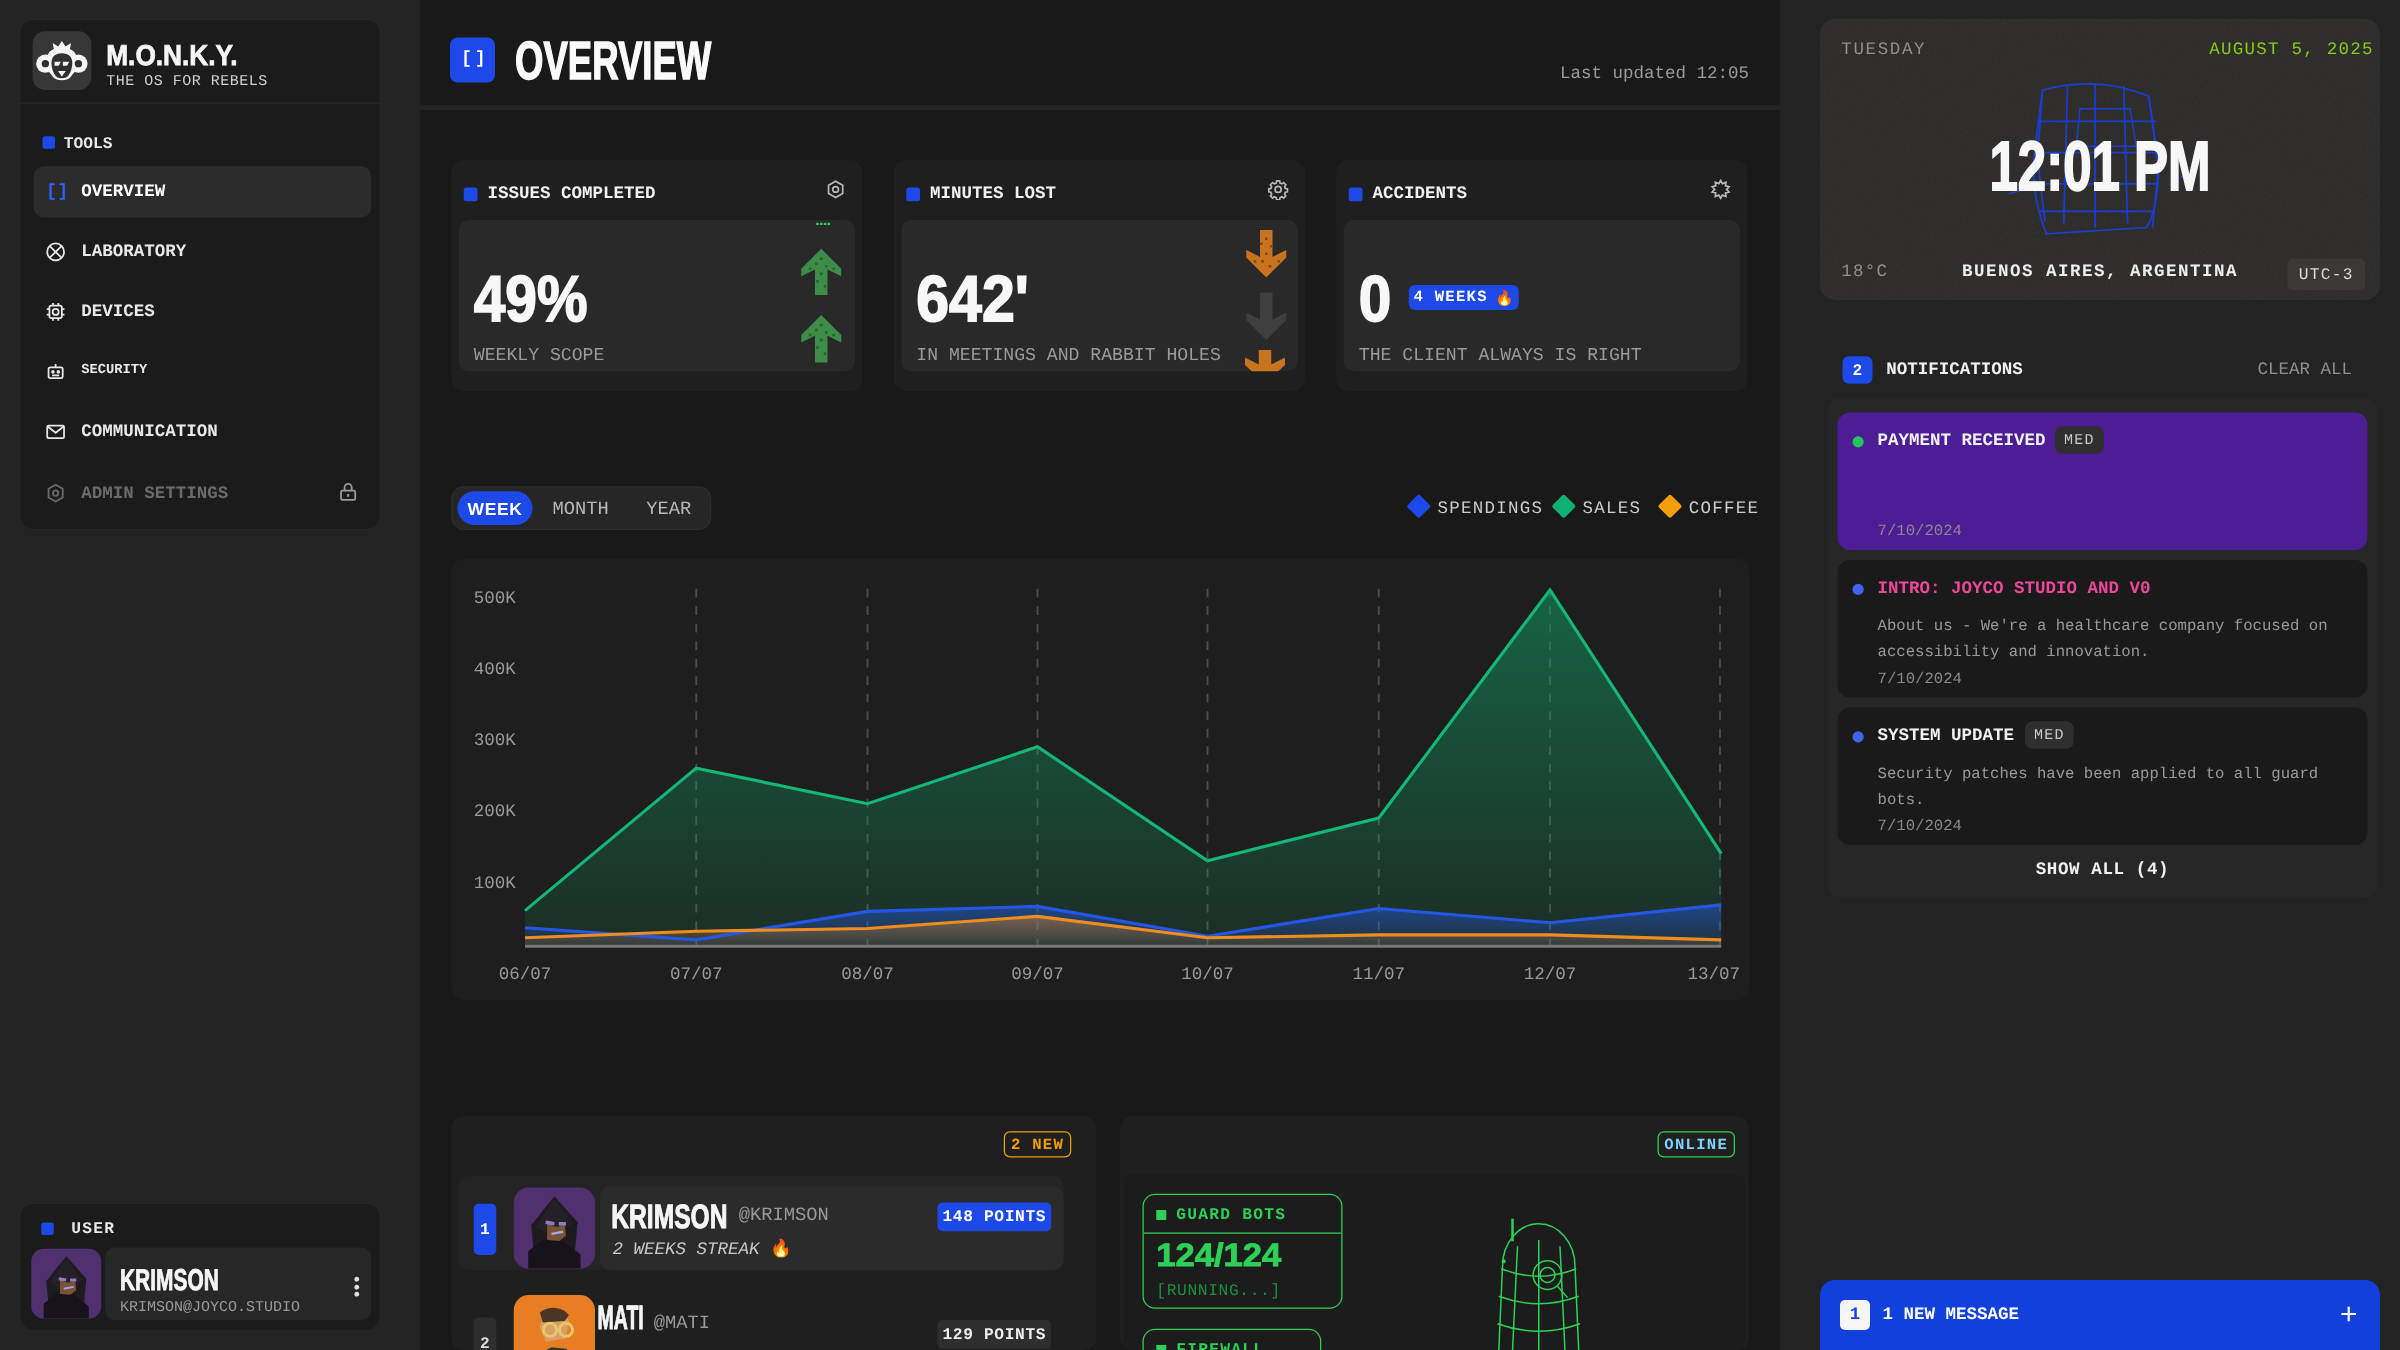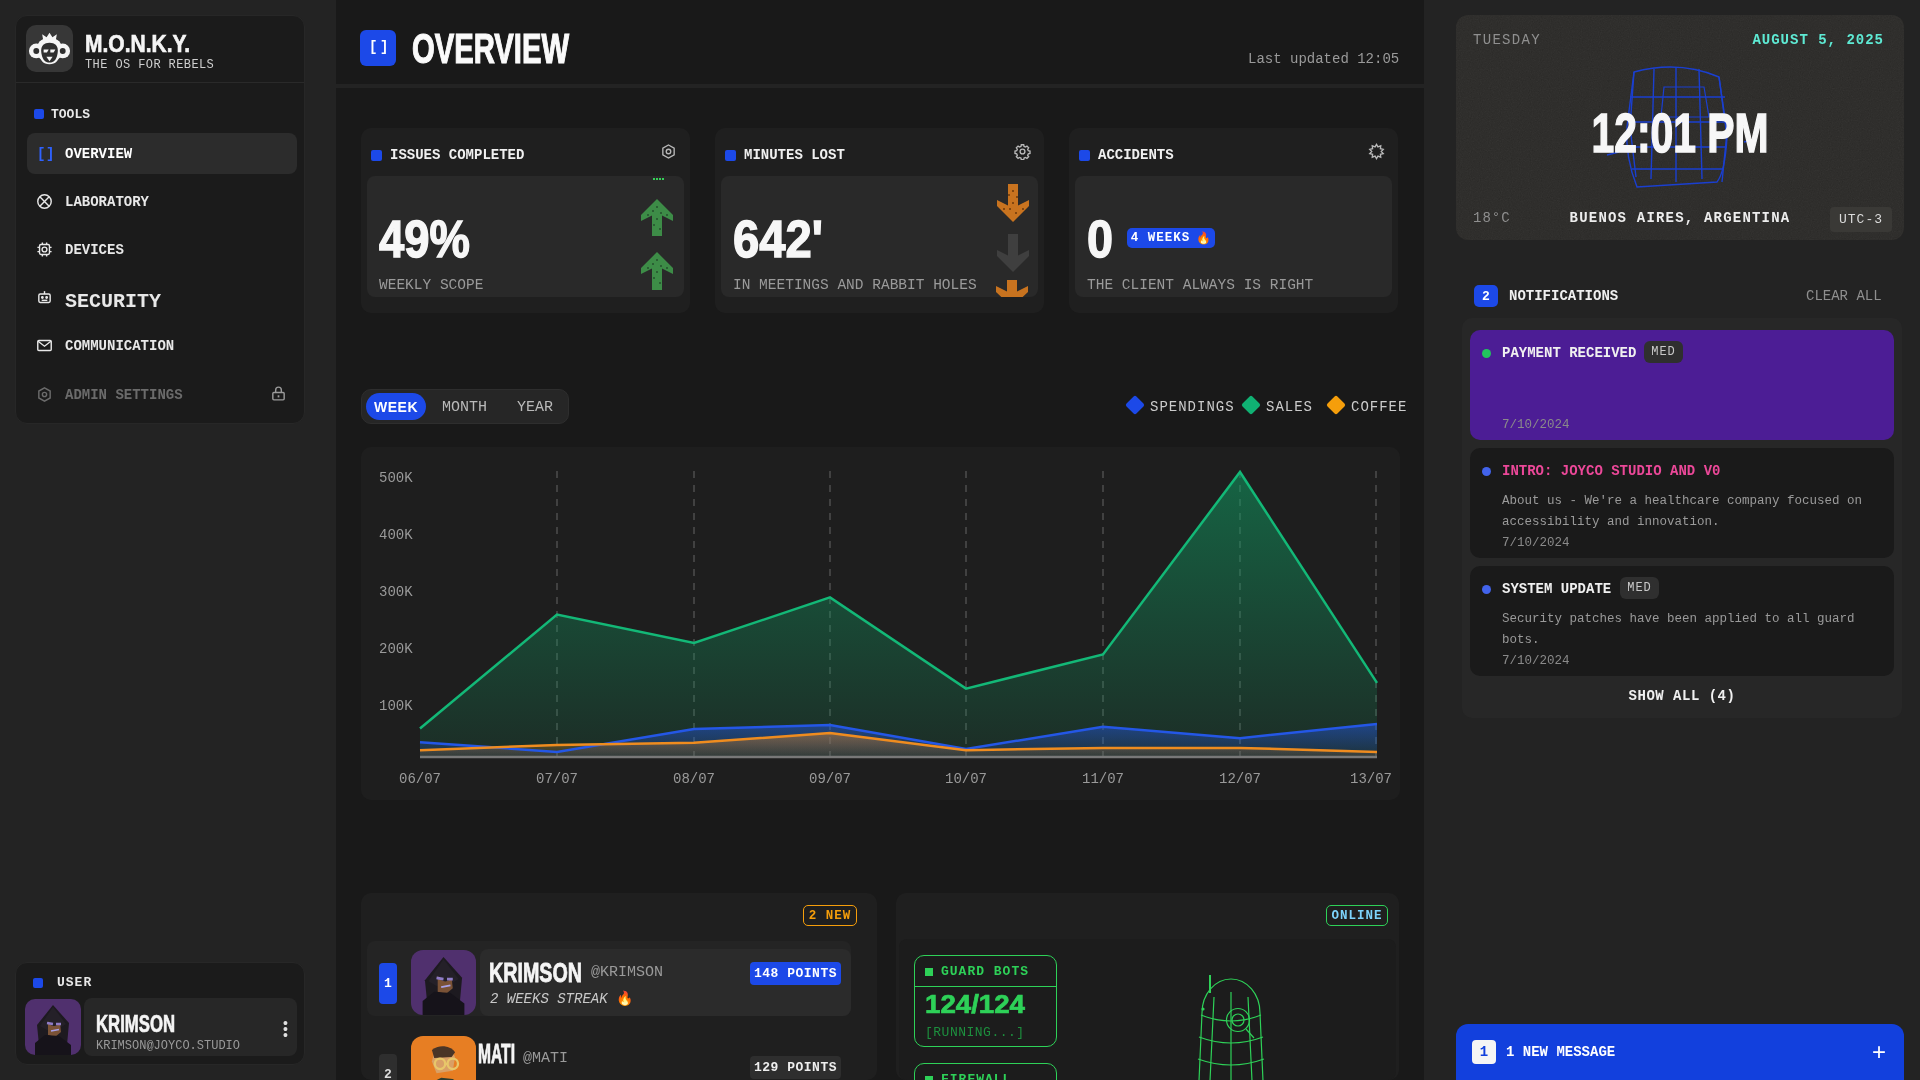--- a/index.html
+++ b/index.html
@@ -66,21 +66,21 @@
   </svg>
   <div class="abs mono" style="left:49px;top:226px;font-size:14px;font-weight:700;color:#e8e8e8">DEVICES</div>
 
   <svg class="abs" style="left:20px;top:273px" width="17" height="17" viewBox="0 0 24 24" fill="none" stroke="#e8e8e8" stroke-width="2">
     <rect x="4" y="7" width="16" height="12" rx="2"></rect>
     <path d="M12 7V3"></path>
     <circle cx="9" cy="12" r="1" fill="#e8e8e8"></circle>
     <circle cx="15" cy="12" r="1" fill="#e8e8e8"></circle>
     <path d="M8 16h8"></path>
   </svg>
-  <div class="abs mono" style="left:49px;top:274px;font-size:20px;font-weight:700;color:#e8e8e8">SECURITY</div>
+  <div class="abs mono" style="left:49px;top:274px;font-size:11px;font-weight:700;color:#e8e8e8">SECURITY</div>
 
   <svg class="abs" style="left:20px;top:321px" width="17" height="17" viewBox="0 0 24 24" fill="none" stroke="#e8e8e8" stroke-width="2">
     <rect x="2.5" y="5" width="19" height="14" rx="1.5"></rect>
     <path d="M3 6l9 7 9-7"></path>
   </svg>
   <div class="abs mono" style="left:49px;top:322px;font-size:14px;font-weight:700;color:#e8e8e8">COMMUNICATION</div>
 
   <svg class="abs" style="left:20px;top:370px" width="17" height="17" viewBox="0 0 24 24" fill="none" stroke="#6b6b6b" stroke-width="2">
     <path d="M12 2.5l8 4.6v9.8l-8 4.6-8-4.6V7.1z"></path>
     <circle cx="12" cy="12" r="3"></circle>
@@ -329,21 +329,21 @@
     <span class="mono" style="font-size:13px;font-weight:700;color:#eee;letter-spacing:.5px">129 POINTS</span>
   </div>
 </div>
 
 <div class="card" style="left:896px;top:893px;width:503px;height:187px">
   <div class="abs" style="right:11px;top:12px;width:62px;height:21px;border:1px solid #2ed158;border-radius:5px;display:flex;align-items:center;justify-content:center">
     <span class="mono" style="font-size:12.5px;font-weight:700;color:#7dd3fc;letter-spacing:1px">ONLINE</span>
   </div>
   <div class="abs" style="left:3px;top:46px;right:3px;bottom:0;background:#1c1c1c;border-radius:8px"></div>
 
-  <div class="abs" style="left:18px;top:62px;width:143px;height:92px;border:1.5px solid #2ed158;border-radius:10px">
+  <div class="abs" style="left:18px;top:62px;width:160px;height:92px;border:1.5px solid #2ed158;border-radius:10px">
     <div style="display:flex;align-items:center;gap:8px;padding:8px 0 0 10px">
       <span style="width:8px;height:8px;background:#2ed158;display:inline-block"></span>
       <span class="mono" style="font-size:13px;font-weight:700;color:#2ed158;letter-spacing:1px">GUARD BOTS</span>
     </div>
     <div style="height:1px;background:#2ed158;margin-top:7px"></div>
     <svg style="margin:6px 0 0 10px" width="110" height="24" viewBox="0 0 110 24">
       <text x="0" y="20" textLength="100" lengthAdjust="spacingAndGlyphs" font-family="Liberation Sans" font-weight="700" font-size="26" fill="#2ed158" stroke="#2ed158" stroke-width="0.7">124/124</text>
     </svg>
     <div class="mono" style="font-size:13px;color:#1d8f3e;margin:3px 0 0 10px;letter-spacing:.5px">[RUNNING...]</div>
   </div>
@@ -378,21 +378,21 @@
 
   <svg class="abs" style="left:148px;top:42px" width="150" height="140" viewBox="0 0 150 140" fill="none" stroke="#1a3fd0" stroke-width="1.4">
     <path d="M30 15 q45-12 85 5 l8 60 q-2 35 -10 45 l-80 5 q-12-30 -10-60 Z"></path>
     <path d="M30 15 l-4 55 6 50 M115 20 l8 55 -5 50"></path>
     <path d="M26 40 h95 M24 65 h100 M25 90 h98 M28 112 h92"></path>
     <path d="M50 12 l-3 110 M72 10 l0 115 M95 12 l3 110"></path>
     <path d="M60 30 h40 l5 30 h-48 Z" stroke-width="1.2"></path>
     <path d="M15 95 l-12 3 M140 85 l8-2"></path>
   </svg>
   <div class="abs mono" style="left:17px;top:17px;font-size:14px;color:#8f8f8f;letter-spacing:1.3px">TUESDAY</div>
-  <div class="abs mono" style="right:20px;top:17px;font-size:14px;color:#5eead4;letter-spacing:1px;font-weight:700">AUGUST 5, 2025</div>
+  <div class="abs mono" style="right:5px;top:17px;font-size:14px;color:#84cc16;letter-spacing:1px;font-weight:400">AUGUST 5, 2025</div>
   <svg class="abs" style="left:0;top:90px" width="448" height="60" viewBox="0 0 448 60">
     <text x="224" y="47" text-anchor="middle" textLength="177" lengthAdjust="spacingAndGlyphs" font-family="Liberation Sans" font-weight="700" font-size="56" fill="#f7f7f7" stroke="#f7f7f7" stroke-width="1.5">12:01 PM</text>
   </svg>
   <div class="abs mono" style="left:17px;bottom:14px;font-size:14px;color:#8f8f8f;letter-spacing:1px">18°C</div>
   <div class="abs mono" style="left:0;right:0;bottom:14px;text-align:center;font-size:14px;color:#ededed;letter-spacing:1.2px;font-weight:700">BUENOS AIRES, ARGENTINA</div>
   <div class="abs mono" style="right:12px;bottom:8px;font-size:13px;color:#dcdcdc;background:#3a3936;border-radius:4px;padding:5px 9px;letter-spacing:1px">UTC-3</div>
 </div>
 
 <div class="abs" style="left:1474px;top:285px;width:24px;height:22px;background:#1c49e8;border-radius:5px;display:flex;align-items:center;justify-content:center">
   <span class="mono" style="font-size:13px;font-weight:700;color:#fff">2</span>

